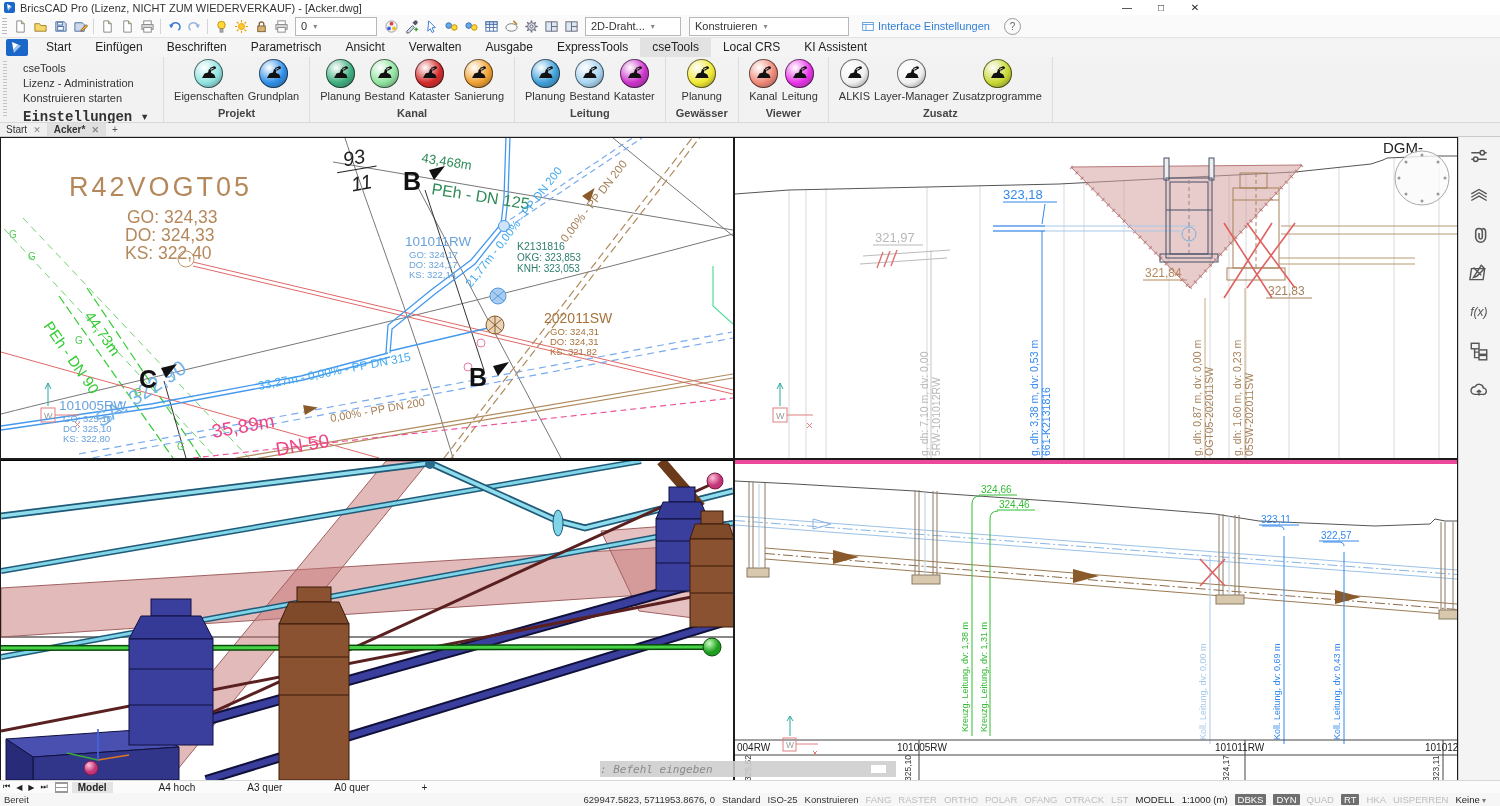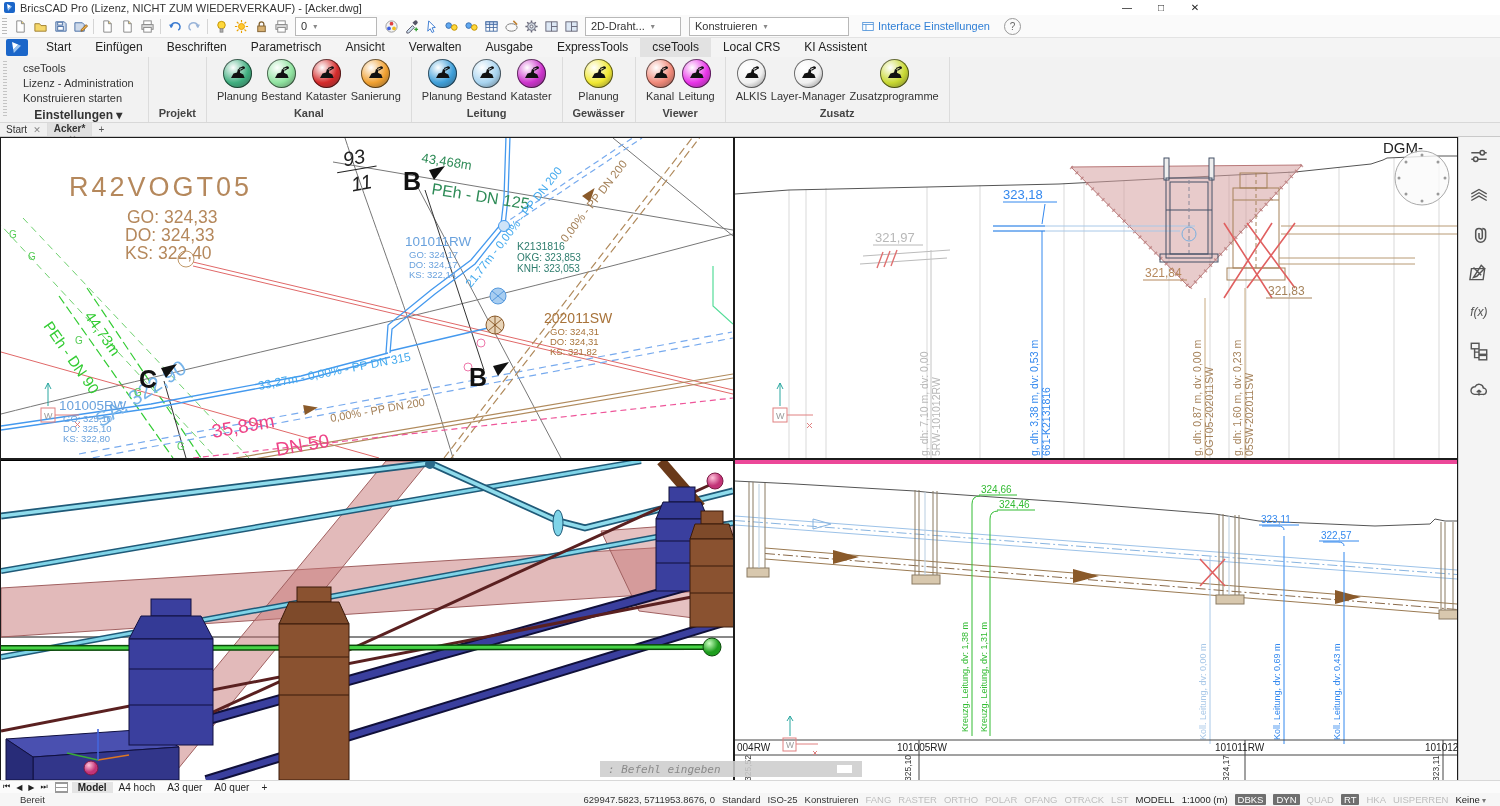--- a/index.html
+++ b/index.html
@@ -55,59 +55,59 @@
   .rgroup-name{font-size:11px;font-weight:bold;color:#444;margin-top:auto;padding-bottom:3px;}
   .rbuttons{display:flex;align-items:flex-start;gap:4px;}
   .rbtn{display:flex;flex-direction:column;align-items:center;width:auto;cursor:default;}
   .tool-circle{width:29px;height:29px;border-radius:50%;position:relative;
     background:radial-gradient(circle at 35% 30%, #ffffff 0%, var(--c) 55%, var(--cd,#333) 125%);
     box-shadow:inset 0 0 0 1px rgba(0,0,0,.55);display:flex;align-items:center;justify-content:center;}
   .tool-circle svg{width:19px;height:19px;}
   .rbtn-label{font-size:11px;color:#333;margin-top:2px;white-space:nowrap;}
   #settings-group{display:flex;flex-direction:column;padding:4px 14px 0 14px;border-right:1px solid #dcdcdc;}
   #settings-group .sitem{font-size:11px;color:#333;line-height:15px;cursor:default;}
-  #settings-group .sname{font-size:12px;font-weight:bold;color:#333;margin-top:auto;padding:2px 0 3px 0;text-align:center;}
+  #settings-group .sname{font-size:14px;font-weight:bold;color:#333;margin-top:auto;padding:2px 0 3px 0;text-align:right;font-family:Liberation Mono, monospace;}
 
   
   #doctabs{position:absolute;left:0;top:123px;width:1500px;height:14px;background:#f0f0f0;
     border-bottom:1px solid #c9c9c9;display:flex;align-items:stretch;font-size:10px;box-sizing:border-box;}
   .dtab{display:flex;align-items:center;padding:0 6px;color:#333;border-right:1px solid #ddd;cursor:default;}
-  .dtab.active{background:#e0e0e0;font-weight:bold;flex-direction:column;}
+  .dtab.active{background:#e0e0e0;font-weight:bold;}
   .dtab .x{margin-left:6px;color:#888;font-size:9px;}
   .dplus{padding:0 6px;display:flex;align-items:center;color:#555;}
 
   
   #main{position:absolute;left:0;top:137px;width:1500px;height:643px;background:#1c1c1c;}
   .vp{position:absolute;background:#fff;overflow:hidden;}
   #vpTL{left:1px;top:1px;width:732px;height:320px;}
   #vpTR{left:735px;top:1px;width:722px;height:320px;}
   #vpBL{left:1px;top:323px;width:732px;height:319px;}
   #vpBR{left:735px;top:323px;width:722px;height:319px;}
   #sidepanel{position:absolute;left:1458px;top:0;width:42px;height:643px;background:#f4f4f4;
     border-left:1px solid #cfcfcf;display:flex;flex-direction:column;align-items:center;padding-top:8px;box-sizing:border-box;}
   #sidepanel .sicon{width:24px;height:24px;margin-bottom:15px;color:#555;}
   #sidepanel svg{width:22px;height:22px;}
-  #cmdline{position:absolute;left:600px;top:624px;width:262px;height:16px;background:rgba(205,205,205,.88);
+  #cmdline{position:absolute;left:600px;top:624px;width:296px;height:16px;background:rgba(205,205,205,.88);
     display:flex;align-items:center;font-family:"DejaVu Sans Mono",monospace;font-style:italic;
-    font-size:11px;color:#8a8a8a;padding-left:8px;box-sizing:border-box;}
+    font-size:11px;color:#8a8a8a;padding-left:0;box-sizing:border-box;}
   #cmdline .cbox{margin-left:auto;margin-right:10px;width:15px;height:8px;background:#fff;}
 
   
   #layoutbar{position:absolute;left:0;top:780px;width:1500px;height:13px;background:#fbfbfb;
     border-top:1px solid #d8d8d8;display:flex;align-items:center;font-size:10px;color:#222;box-sizing:border-box;}
   .lnav{font-size:8px;color:#222;padding:0 3px;}
   .lsheet{width:11px;height:9px;border:1px solid #999;margin:0 4px;background:#fff;
     background-image:linear-gradient(#999 1px,transparent 1px);background-size:100% 4px;}
   .ltab{padding:0 6px;cursor:default;}
   .ltab.active{font-weight:bold;background:#e4e4e4;}
 
   
   #statusbar{position:absolute;left:0;top:793px;width:1500px;height:13px;background:#f6f6f6;
     display:flex;align-items:center;font-size:9.5px;color:#333;box-sizing:border-box;}
-  #status-left{padding-left:20px;}
+  #status-left{padding-left:4px;}
   #status-right{margin-left:auto;display:flex;align-items:center;gap:7px;padding-right:14px;white-space:nowrap;}
   .tg{color:#222;}
   .tg.off{color:#bdbdbd;}
   .tg.chip{background:#6f6f6f;color:#fff;padding:0 3px;border-radius:1px;}
   .tg.drop:after{content:" ▾";font-size:8px;color:#777;}
 
   svg text{font-family:"Liberation Sans",sans-serif;}
 </style>
 </head>
 <body>
@@ -386,20 +386,38 @@
     <div id="settings-group">
       <div id="sitems">
           <div class="sitem">cseTools</div>
           <div class="sitem">Lizenz - Administration</div>
           <div class="sitem">Konstruieren starten</div>
         </div>
       <div class="sname">Einstellungen ▾</div>
     </div>
     <span id="rgroups" style="display:flex;">
         <div class="rgroup">
+          <div class="rbuttons">
+            <div class="rbtn">
+              <span class="tool-circle" style="--c: #8fe3e0;">
+                <svg>
+                  <use href="#i-digger"></use>
+                </svg>
+              </span>
+              <div class="rbtn-label">Eigenschaften</div>
+            </div>
+            <div class="rbtn">
+              <span class="tool-circle" style="--c: #2f8fe8;">
+                <svg>
+                  <use href="#i-digger"></use>
+                </svg>
+              </span>
+              <div class="rbtn-label">Grundplan</div>
+            </div>
+          </div>
           <div class="rgroup-name">Projekt</div>
         </div>
         <div class="rgroup">
           <div class="rbuttons">
             <div class="rbtn">
               <span class="tool-circle" style="--c: #3fae7f;">
                 <svg>
                   <use href="#i-digger"></use>
                 </svg>
               </span>
@@ -1009,21 +1027,21 @@
       <span class="cbox"></span>
     </div>
   </div>
 
   <div id="layoutbar">
     <span class="lnav">⏮</span>
     <span class="lnav">◀</span>
     <span class="lnav">▶</span>
     <span class="lnav">⏭</span>
     <span class="lsheet"></span>
-    <span id="ltabs" style="display:flex;">
+    <span id="ltabs" style="display:flex;gap:40px;">
         <span class="ltab active">Model</span>
         <span class="ltab">A4 hoch</span>
         <span class="ltab">A3 quer</span>
         <span class="ltab">A0 quer</span>
         <span class="ltab">+</span>
       </span>
   </div>
 
   <div id="statusbar">
     <span id="status-left">Bereit</span>

